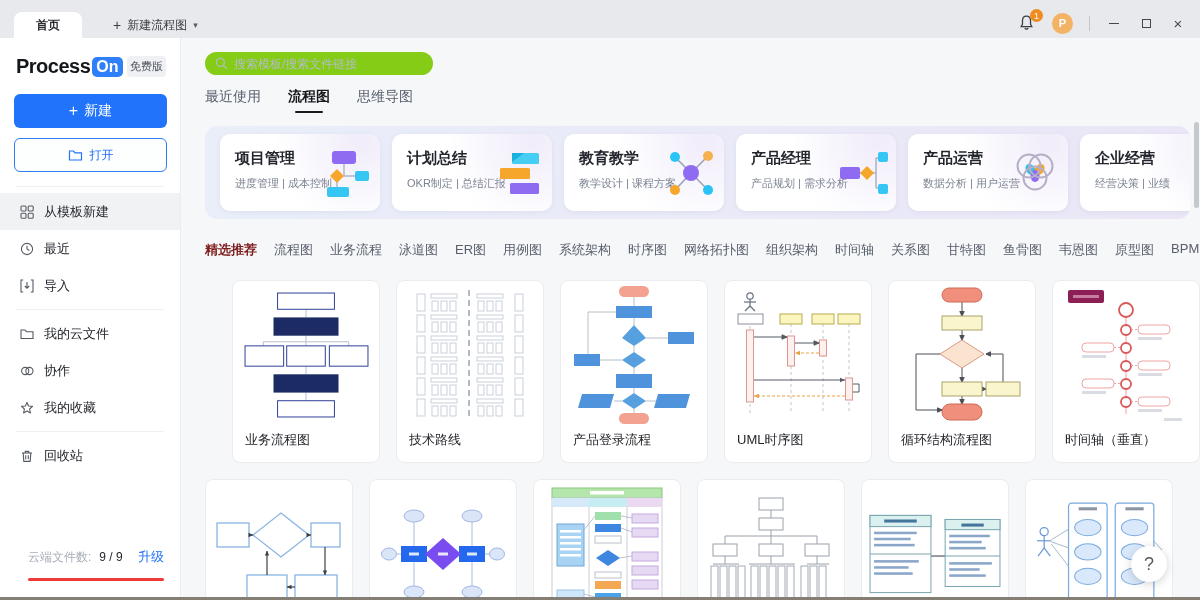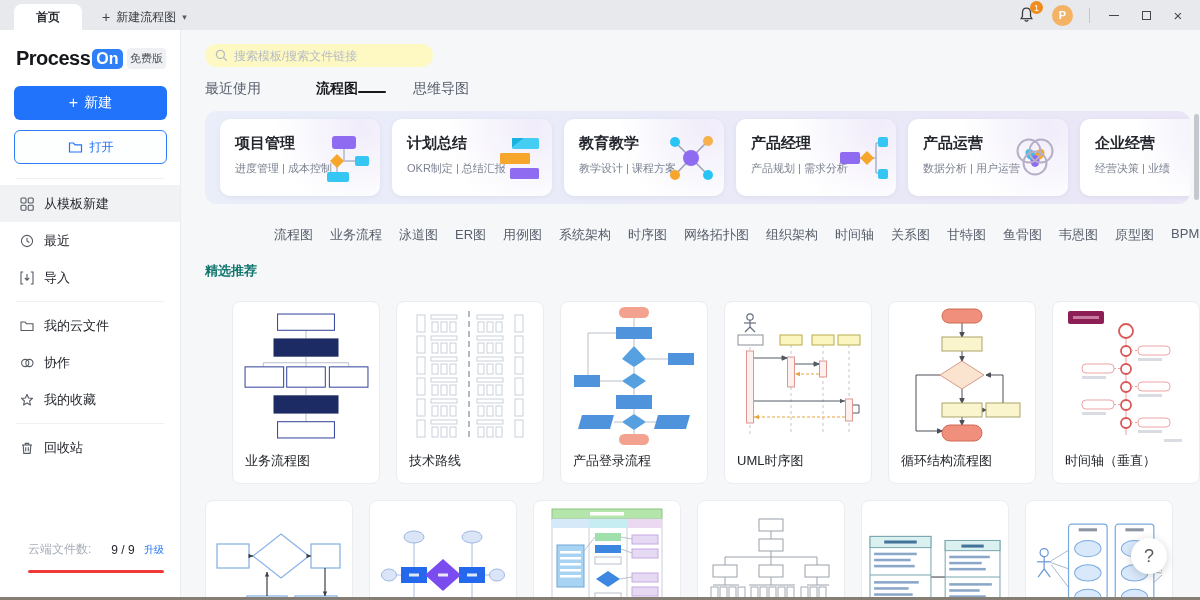--- a/index.html
+++ b/index.html
@@ -1,20 +1,20 @@
 <!DOCTYPE html>
 <html><head>
 <meta charset="utf-8">
 <style>
   * { margin:0; padding:0; box-sizing:border-box; }
   html,body { width:1200px; height:600px; overflow:hidden; }
   body { font-family:"Liberation Sans", sans-serif; background:#f6f7f9; position:relative; }
 
   
-  .topbar { height:30px; background:#e7e9ec; display:flex; align-items:flex-end; }
+  .topbar { height:38px; background:#e7e9ec; display:flex; align-items:flex-end;gap:11px; }
   .tab-home { margin-left:14px; height:26px; padding:0 22px; background:#ffffff;
               border-radius:8px 8px 0 0; display:flex; align-items:center;
               font-size:12px; font-weight:bold; color:#2b2e33; cursor:default; }
   .tab-new { height:26px; margin-left:10px; padding:0 10px; display:flex; align-items:center;
              gap:6px; font-size:12px; color:#3c4046; }
   .tab-new .plus { font-size:14px; color:#3c4046; }
   .tab-new .caret { font-size:9px; color:#5a5e64; }
   .topbar-right { margin-left:auto; display:flex; align-items:center; gap:16px;
                   padding-right:14px; height:30px; }
   .bell-wrap { position:relative; width:18px; height:18px; }
@@ -51,49 +51,49 @@
   .side-div { height:1px; background:#eef0f2; margin:14px 16px 0 16px; }
   .menu { margin-top:6px; }
   .menu-item { height:37px; display:flex; align-items:center; gap:10px; padding-left:20px;
                font-size:13px; color:#23262c; }
   .menu-item.active { background:#f1f2f4; }
   .menu-item svg { flex:none; }
   .menu-div { height:1px; background:#eef0f2; margin:5px 16px; }
   .storage { position:absolute; left:12px; right:0; bottom:0; padding:0 16px 27px 16px; }
   .storage-row { display:flex; align-items:center; font-size:12px; }
   .storage-label { color:#a7adb8; }
-  .storage-value { color:#23262c; margin-left:20px; }
-  .upgrade-link { margin-left:auto; color:#2173fb; font-size:10px; }
+  .storage-value { color:#23262c; margin-left:8px; }
+  .upgrade-link { margin-left:auto; color:#2173fb; font-size:13px; }
   .storage-bar { margin-top:12px; height:3px; background:#ee3b38; border-radius:2px; }
 
   
   .main { flex:1; position:relative; padding-left:24px; overflow:hidden; background:#f6f7f9; }
-  .search-pill { margin-top:14px; width:228px; height:23px; background:#fef9c3; border-radius:12px;
+  .search-pill { margin-top:14px; width:228px; height:23px; background:#84cc16; border-radius:12px;
                  display:flex; align-items:center; padding:0 10px; gap:6px; }
   .search-pill input { border:none; outline:none; flex:1; font-size:12px; color:#444;
                        background:transparent; font-family:"Liberation Sans",sans-serif; }
   .search-pill input::placeholder { color:#b6bcc6; }
   .main-tabs { margin-top:13px; display:flex; gap:27px; }
-  .main-tab { font-size:14px; color:#565e6c; display:flex; flex-direction:row; align-items:center; }
+  .main-tab { font-size:14px; color:#565e6c; display:flex; flex-direction:column; align-items:center; }
   .main-tab.active { color:#17191d; font-weight:bold; }
   .main-tab .underline { width:28px; height:2px; background:transparent; margin-top:5px; border-radius:1px; }
   .main-tab.active .underline { background:#17191d; }
 
   .banner { margin-top:13px; width:985px; height:93px; border-radius:12px;
             background:linear-gradient(100deg,#e9eef9 0%,#eae6f7 100%);
             display:flex; gap:12px; padding:8px 0 8px 15px; overflow:hidden; }
   .banner-card { flex:none; width:160px; height:77px; border-radius:10px; position:relative;
                  background:radial-gradient(circle at 88% 10%, #f0ecfa 0%, #ffffff 55%);
                  box-shadow:0 1px 4px rgba(80,80,120,0.08); padding:15px 15px 0 15px; }
   .banner-title { font-size:15px; font-weight:bold; color:#23262d; }
   .banner-sub { font-size:11px; color:#7b8290; margin-top:8px; white-space:nowrap; }
   .banner-icon { position:absolute; right:8px; top:14px; }
 
   .chips { margin-top:22px; display:flex; gap:17px; font-size:13px; color:#575e6b; width:970px; }
-  .chip.active { color:#0f766e; font-weight:bold;margin-top:36px; }
+  .chip.active { color:#7f1d1d; font-weight:bold; }
   .chip { white-space:nowrap; }
 
   .grid-row { display:flex; gap:16px; }
   .grid-row.r1 { margin-top:21px;justify-content:flex-end; }
   .grid-row.r2 { margin-top:16px; }
   .tpl-card { flex:none; width:148px; background:#fff; border:1px solid #ececf0; border-radius:8px; }
   .tpl-thumb { height:148px; display:flex; align-items:center; justify-content:center; overflow:hidden; }
   .tpl-caption { padding:2px 12px 13px 12px; font-size:13px; color:#23262b; }
 
   .v-scrollbar { position:absolute; right:1px; top:84px; width:5px; height:86px;

